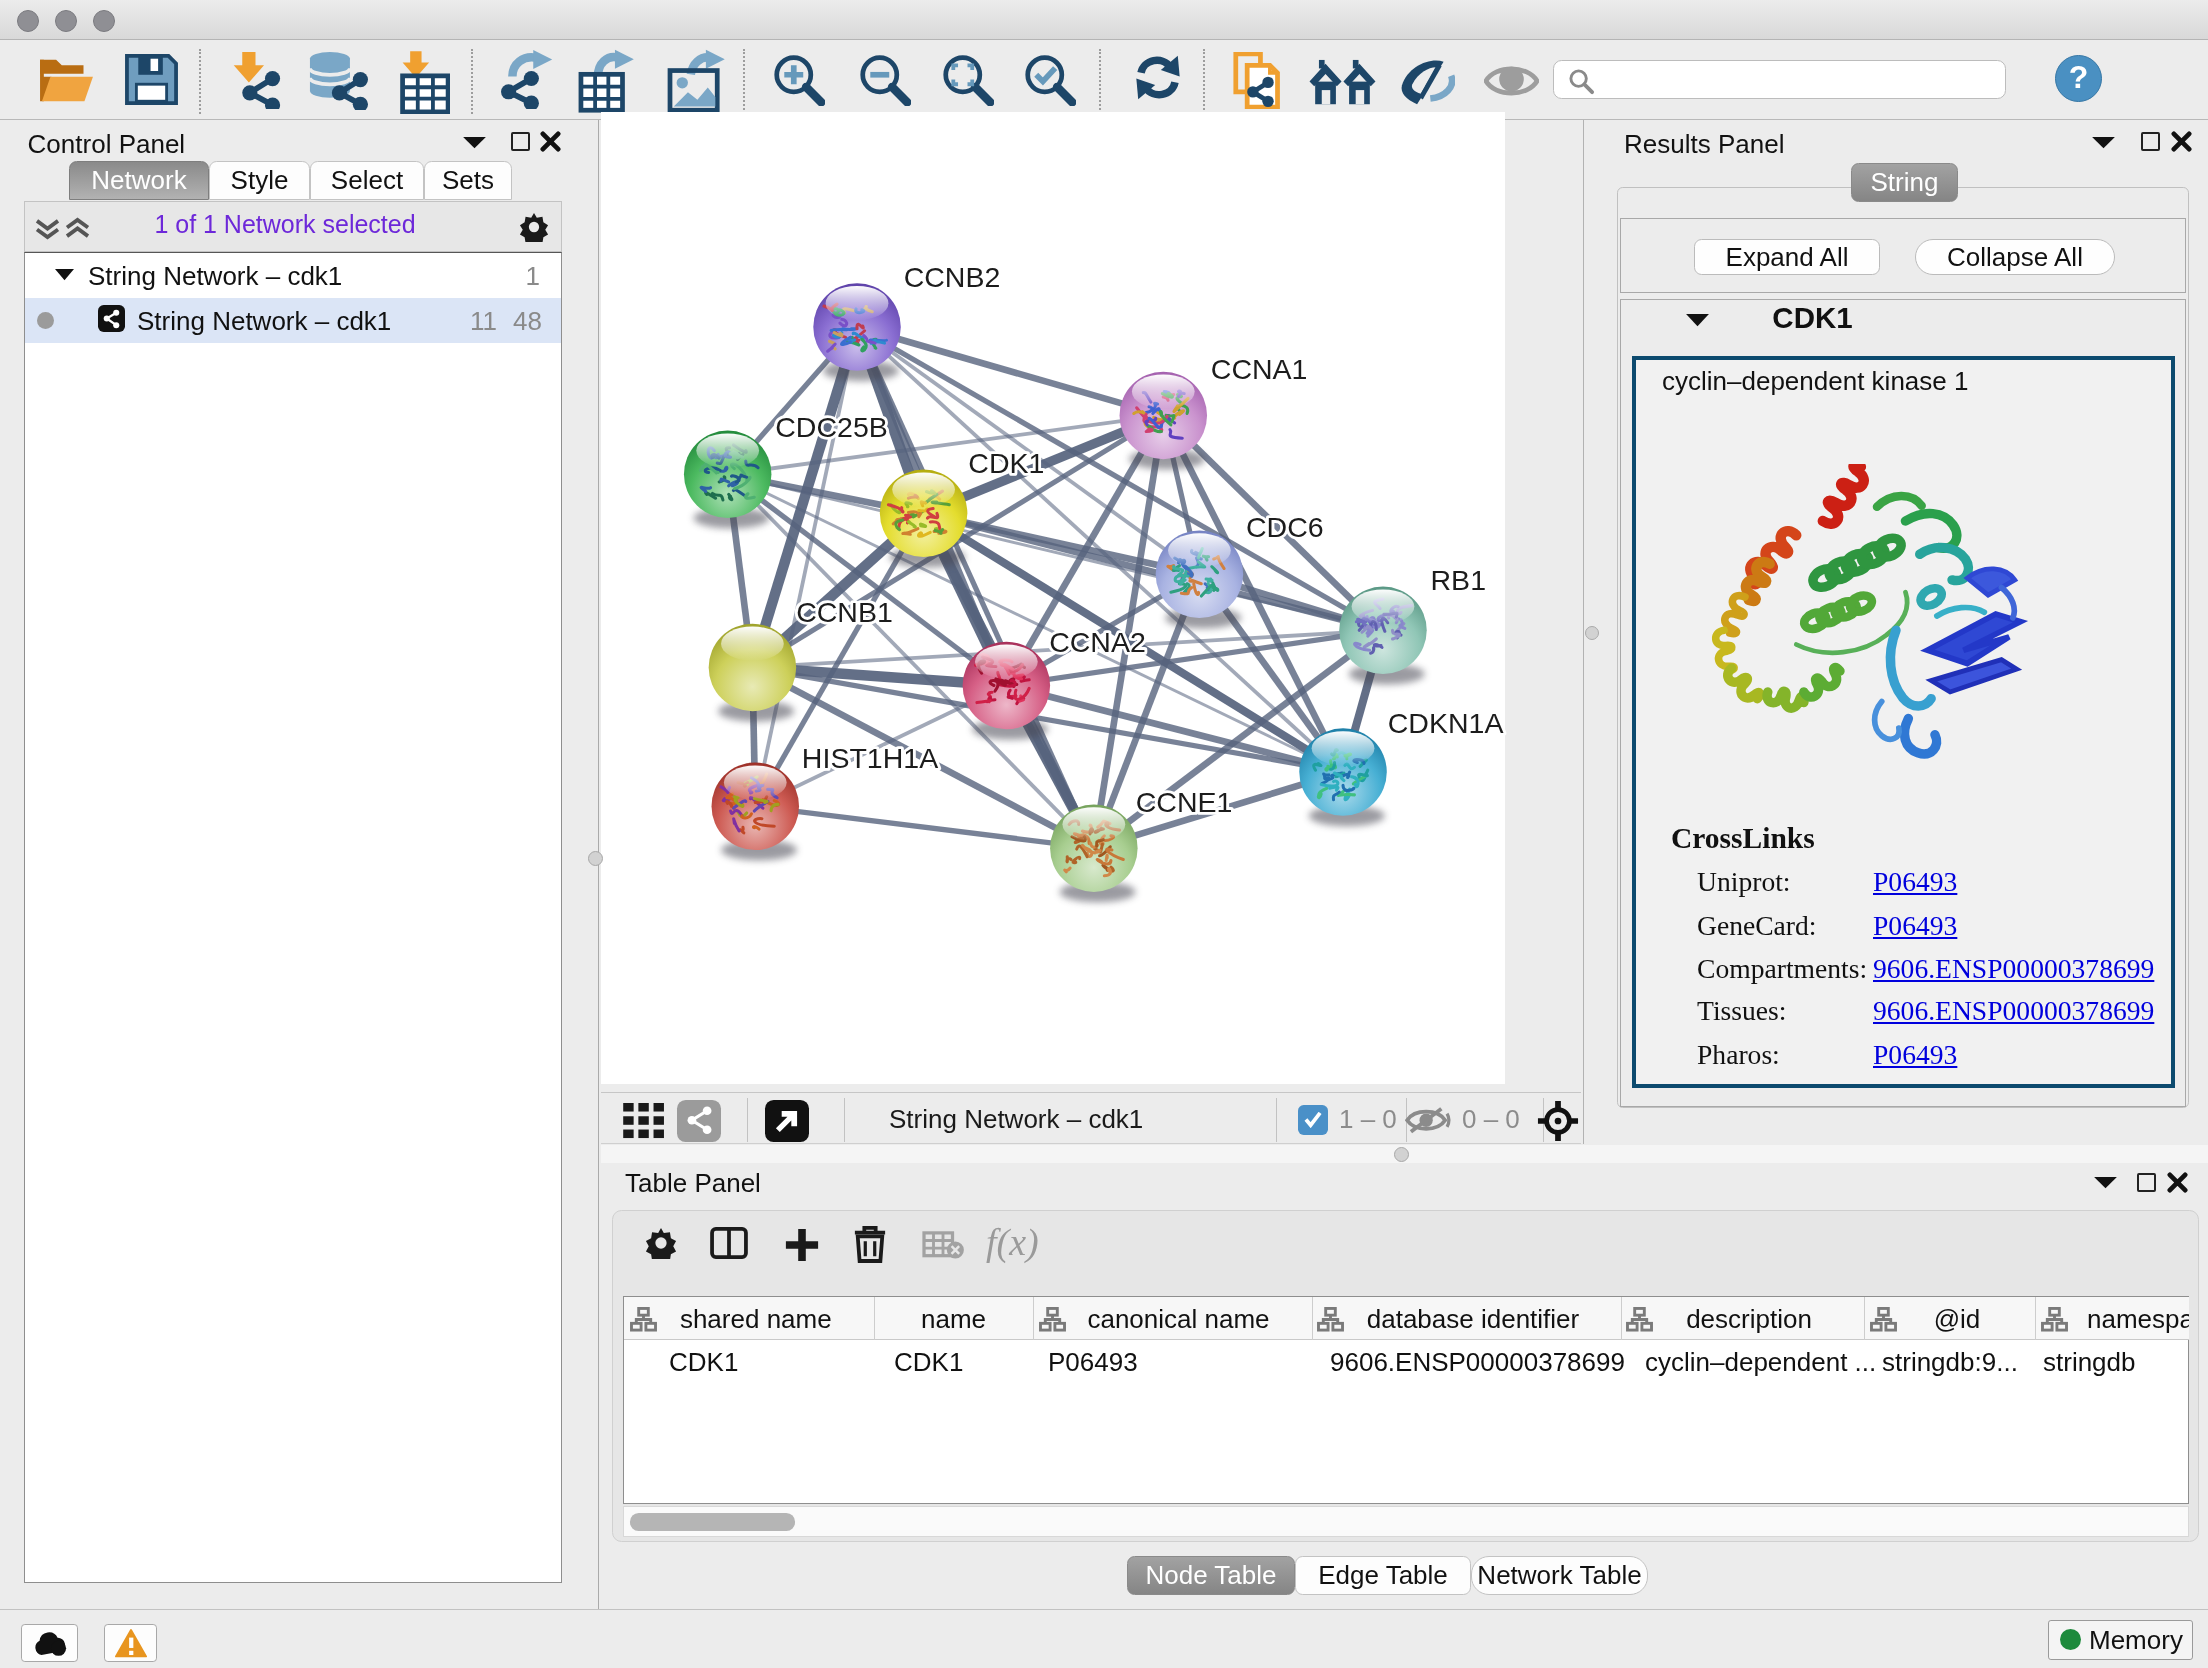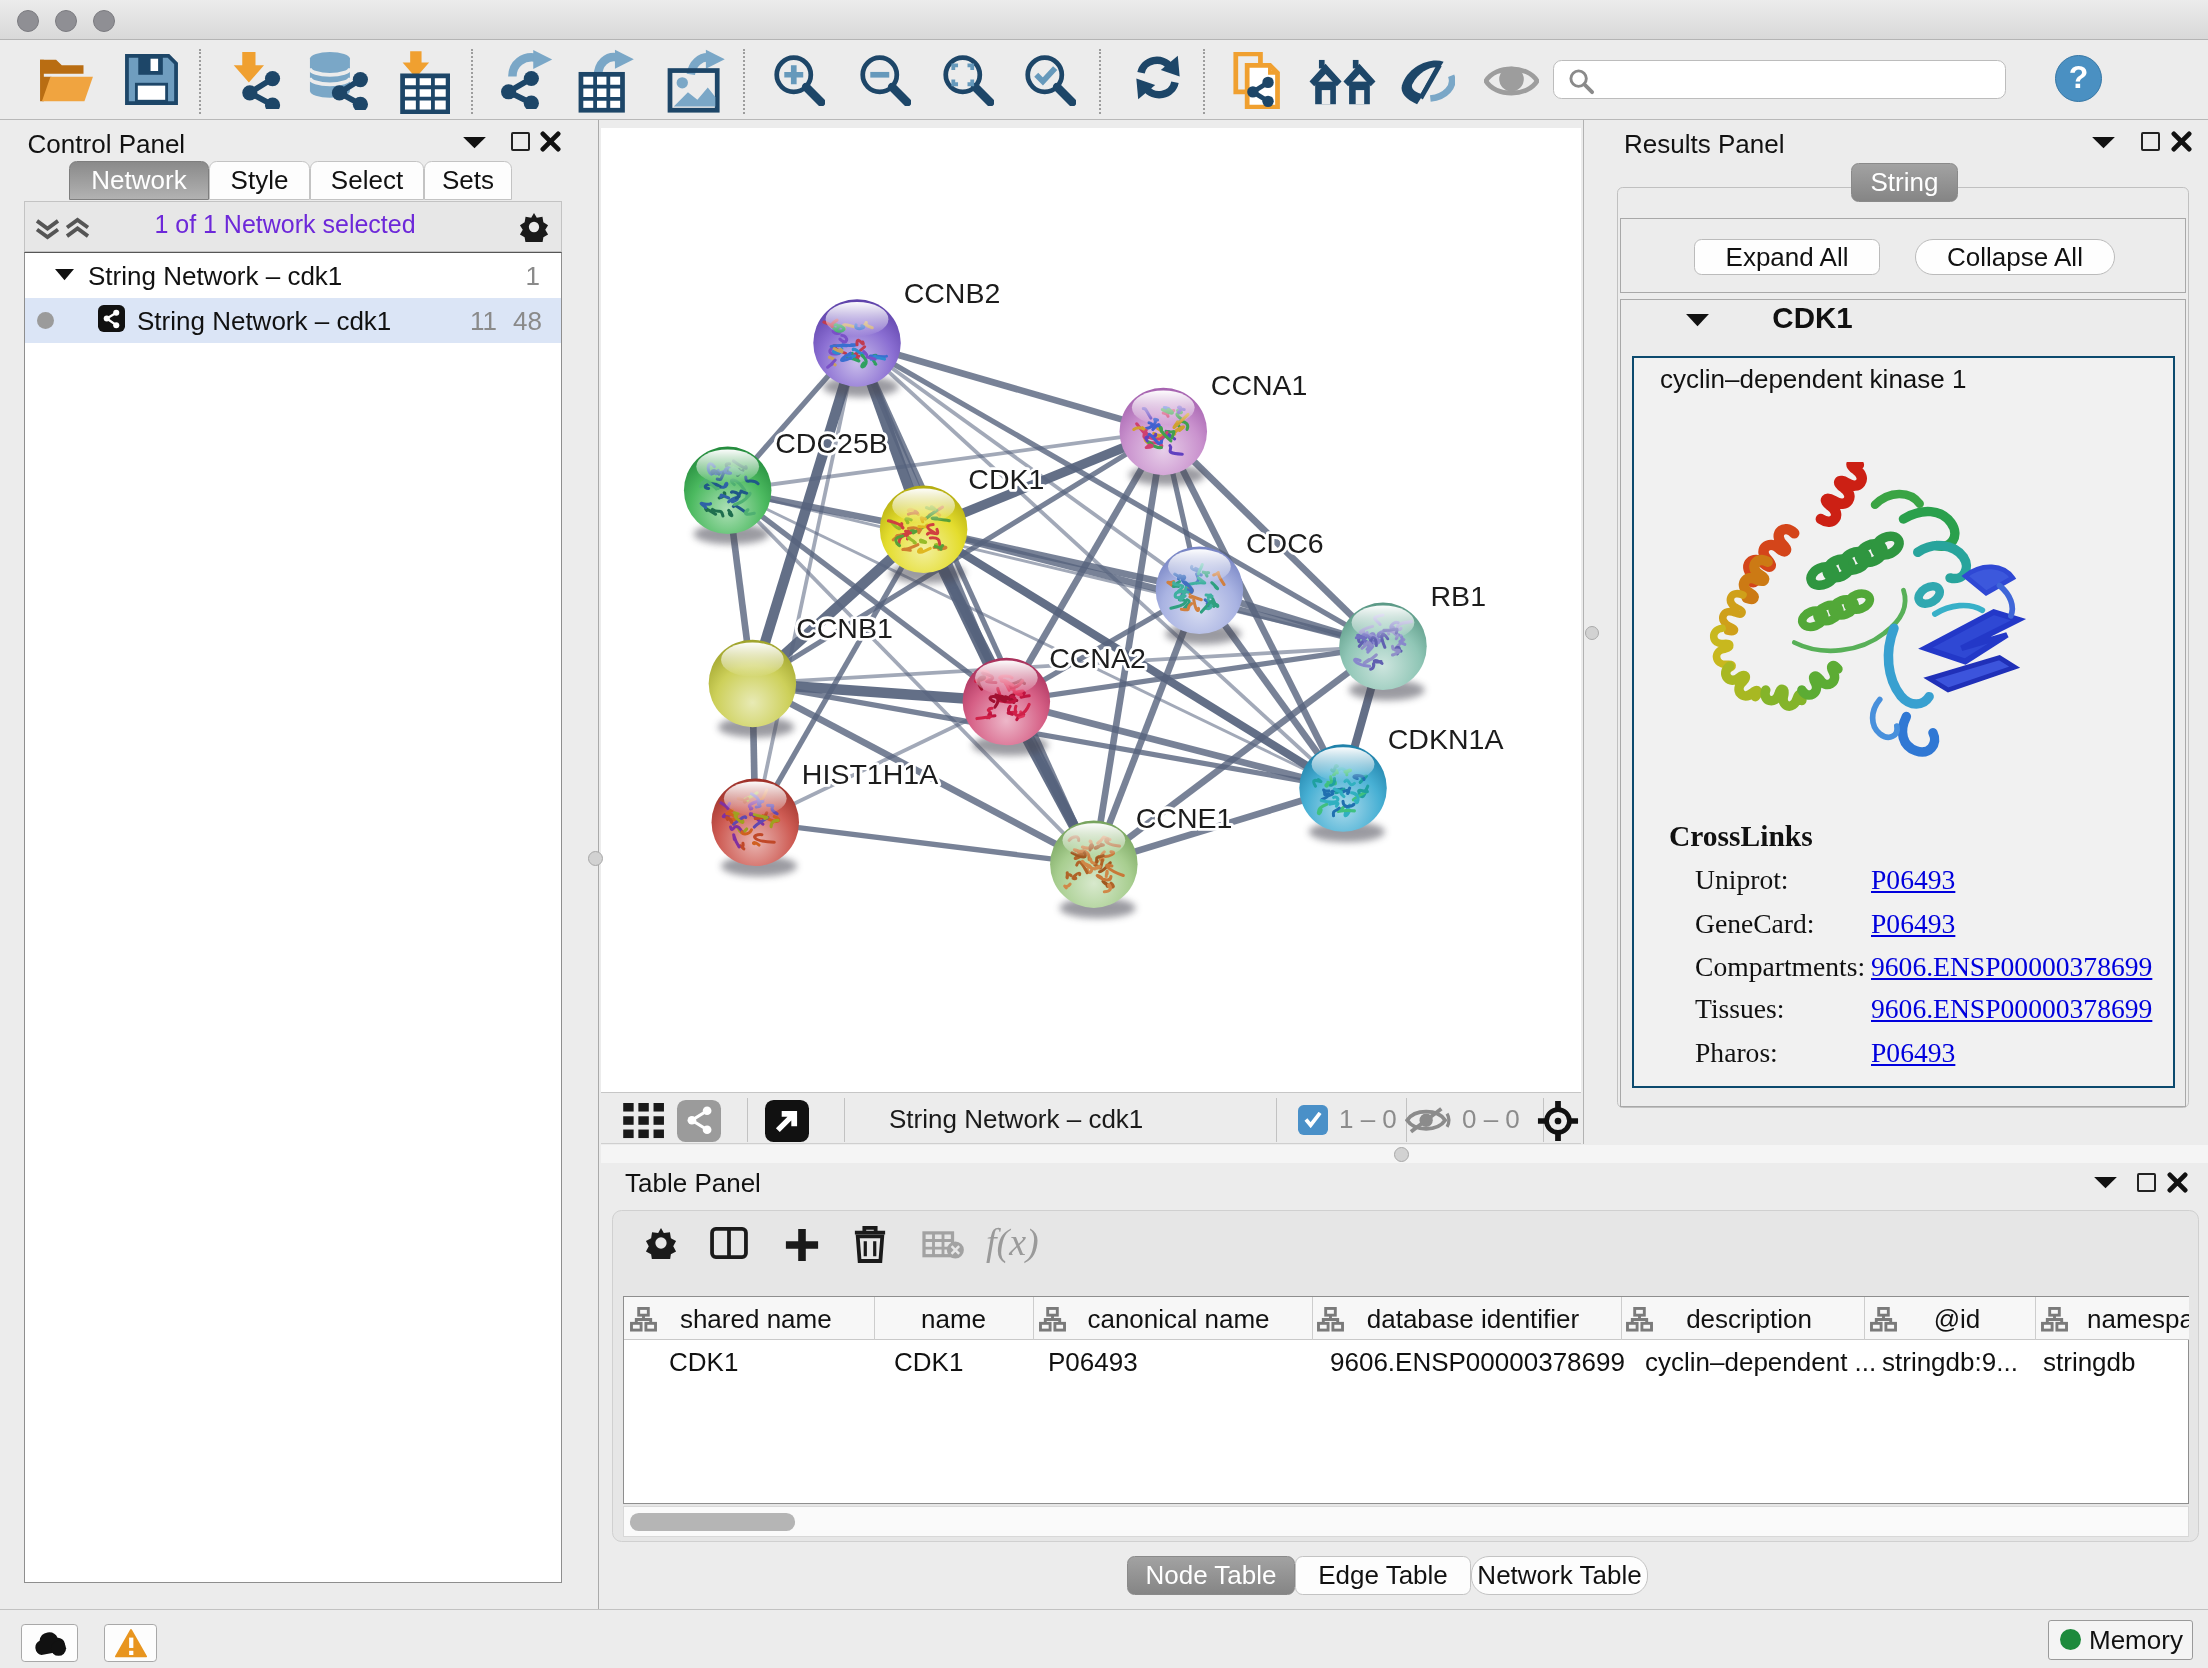--- a/index.html
+++ b/index.html
@@ -26,21 +26,21 @@
 .tab.sel { background:linear-gradient(#8a8a8a,#b2b2b2); color:#fff; border-color:#7e7e7e; }
 .btab { position:absolute; height:39px; border:1px solid #c3c3c3; background:#fdfdfd;
   border-radius:7.6px; font-size:26px; color:#111; text-align:center; }
 .btab.sel { background:linear-gradient(#a2a2a2,#858585); color:#fff; border-color:#8a8a8a; }
 
 #cpanel { left:0; top:120px; width:599px; height:1489px; background:#ececec;
   border-right:1.9px solid #aaa; }
 #cp-list { position:absolute; left:24px; top:132px; width:538px; height:1331px;
   background:#fff; border:1.9px solid #8e8e8e; border-top:1.9px solid #565656; }
 
-#canvas { left:601px; top:128px; width:980px; height:972px; background:#fff; }
+#canvas { left:601px; top:112px; width:904px; height:972px; background:#fff; }
 #netbar { left:601px; top:1092px; width:980px; height:52px; background:#ececec;
   border-top:1px solid #c6c6c6; border-bottom:1px solid #cfcfcf; }
 
 #rpanel { left:1583px; top:120px; width:626px; height:1024px; background:#ececec; border-left:1.9px solid #b2b2b2; }
 
 #tpanel { left:601px; top:1144px; width:1607px; height:465px; background:#ececec; }
 
 #statusbar { left:0; top:1609px; width:2208px; height:59px; background:#ececec;
   border-top:1.9px solid #c2c2c2; }
 .sbtn { position:absolute; background:#fdfdfd; border:1.9px solid #a8a8a8; border-radius:3.8px; }
@@ -836,21 +836,21 @@
   <div style="position:absolute;left:33px;top:67px;width:572px;height:921px;background:#ececec;border:1px solid #c0c0c0;border-radius:5.7px;"></div>
   <div class="btab sel" style="left:267px;top:43px;width:107px;line-height:37px;">String</div>
   <div style="position:absolute;left:36px;top:98px;width:566px;height:75px;border:1px solid #a8a8a8;background:#ececec;"></div>
   <div style="position:absolute;left:110px;top:119px;width:186px;height:36px;background:#fefefe;border:1px solid #bbb;border-radius:7.6px;text-align:center;font-size:26px;line-height:34px;color:#111;">Expand All</div>
   <div style="position:absolute;left:331px;top:119px;width:200px;height:36px;background:#fefefe;border:1px solid #bbb;border-radius:18px;text-align:center;font-size:26px;line-height:34px;color:#111;">Collapse All</div>
   <div style="position:absolute;left:36px;top:179px;width:566px;height:808px;border:1px solid #a8a8a8;background:#ececec;"></div>
   <svg style="position:absolute;left:101px;top:193px;" width="25" height="14.3" viewBox="0 0 26 15">
       <path d="M1 1 h24 l-12 13 Z" fill="#111"></path>
     </svg>
   <div style="position:absolute;left:143px;top:181px;width:171px;font-size:29.5px;font-weight:bold;color:#111;text-align:center;">CDK1</div>
-  <div style="position:absolute;left:48px;top:236px;width:543px;height:732px;background:#f1f1f1;border:2px solid #0c4a6e;">
+  <div style="position:absolute;left:48px;top:236px;width:543px;height:732px;background:#f1f1f1;border:4px solid #0c4a6e;">
     <div style="position:absolute;left:26px;top:5.7px;font-size:26px;color:#111;">cyclin–dependent kinase 1</div>
     <svg style="position:absolute;left:46px;top:104px;" width="352" height="304" viewBox="0 0 370 320">
 <g fill="none" stroke-linecap="round">
 <path d="M148 60 C161 69 171 55 158 46 C150 40 153 36 162 41 C175 50 185 36 172 27 C164 22 167 17 175 22 C188 31 198 17 185 8 C177 3 180 -2 188 3 " stroke="#cc2014" stroke-width="11"></path>
 <path d="M120 75 C109 64 97 76 108 87 C114 93 111 97 104 91 C93 81 81 93 92 103 C98 110 95 113 88 107 C77 97 65 109 76 119 C82 126 78 129 71 124 " stroke="#d4451a" stroke-width="11"></path>
 <path d="M92 105 C80 98 72 112 84 119 C91 123 89 127 81 124 C69 117 61 131 73 138 C80 142 78 146 70 143 " stroke="#cc7a14" stroke-width="11"></path>
 <path d="M66 140 C53 134 47 148 60 154 C68 157 66 162 58 159 C45 153 39 167 52 173 C60 176 58 180 50 178 " stroke="#cfa01a" stroke-width="8"></path>
 <path d="M44 175 C31 177 33 193 46 191 C54 190 54 195 47 197 C34 198 36 214 49 213 C56 212 57 216 49 218 " stroke="#c8b81e" stroke-width="8"></path>
 <path d="M52 215 C42 223 52 235 62 227 C68 222 71 226 66 231 C56 240 66 252 76 243 C81 238 84 242 79 247 " stroke="#a8b822" stroke-width="10"></path>
 <path d="M90 240 C86 252 100 256 104 244 C106 237 110 238 109 245 C105 258 119 262 123 249 C125 242 129 243 128 251 " stroke="#84b42a" stroke-width="10"></path>

